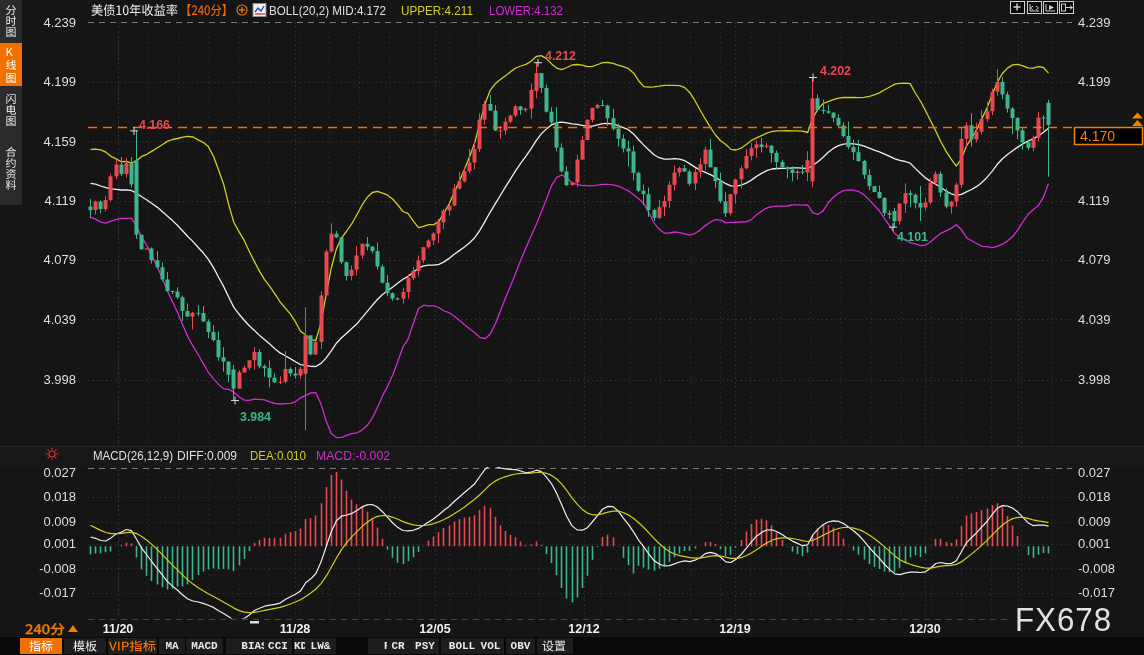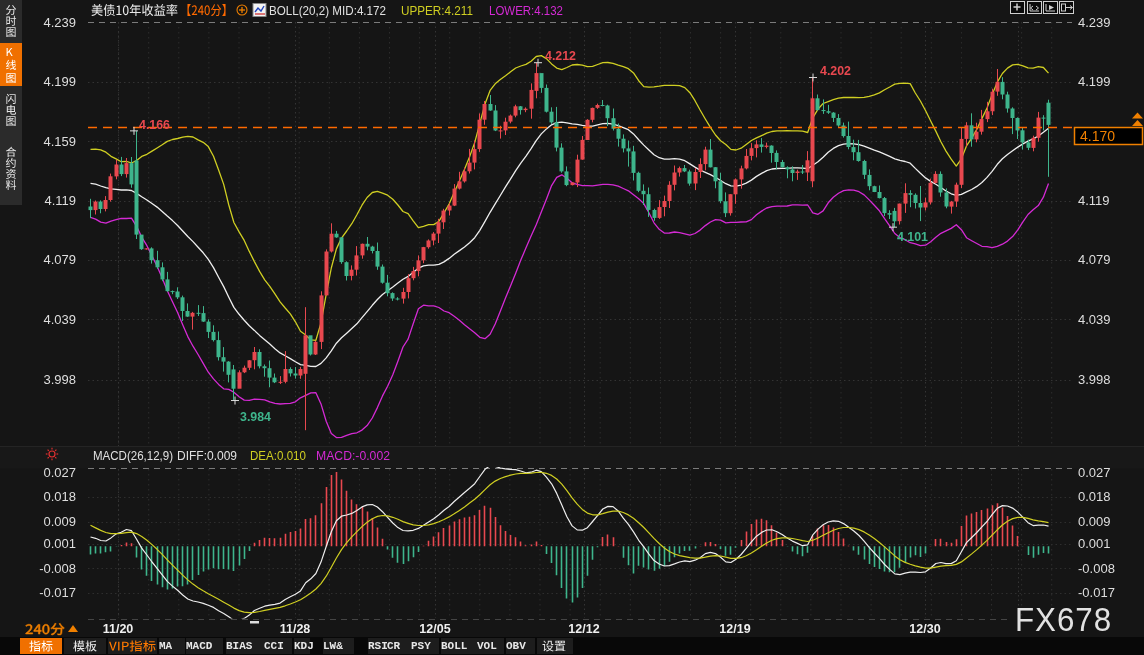--- a/index.html
+++ b/index.html
@@ -1,19 +1,19 @@
 <!DOCTYPE html>
 <html><head><meta charset="utf-8"><style>
 *{margin:0;padding:0;box-sizing:border-box}
 html,body{width:1144px;height:655px;background:#111;overflow:hidden;font-family:"Liberation Sans",sans-serif}
 #root{position:relative;width:1144px;height:655px;background:#111}
 .sb{position:absolute;left:0;top:0;width:22px;height:205px;background:#2b2b2b}
 .tabk{background:#f07000;color:#fff;padding:3px 0}
 .tb{position:absolute;left:0;top:637px;width:1144px;height:18px;background:#080808}
-.bt{position:absolute;top:1px;height:16px;background:#1d1d1d;color:#e8e8e8;font-size:12px;line-height:16px;}
+.bt{position:absolute;top:1px;height:16px;background:#1d1d1d;color:#e8e8e8;font-size:12px;line-height:16px;text-align:center}
 .bte{font-family:"Liberation Mono",monospace;font-size:11px;font-weight:bold}
 </style></head><body>
 <div id="root">
 <svg width="1144" height="655" style="position:absolute;left:0;top:0">
       <rect width="1144" height="655" fill="#151515"></rect>
       <line x1="118.6" y1="22" x2="118.6" y2="446" stroke="#2d2d2d" stroke-width="1" stroke-dasharray="1.5,3.5"></line>
       <line x1="118.6" y1="469" x2="118.6" y2="618" stroke="#2d2d2d" stroke-width="1" stroke-dasharray="1.5,3.5"></line>
       <line x1="148.7" y1="22" x2="148.7" y2="446" stroke="#2d2d2d" stroke-width="1" stroke-dasharray="1.5,3.5"></line>
       <line x1="148.7" y1="469" x2="148.7" y2="618" stroke="#2d2d2d" stroke-width="1" stroke-dasharray="1.5,3.5"></line>
       <line x1="178.8" y1="22" x2="178.8" y2="446" stroke="#2d2d2d" stroke-width="1" stroke-dasharray="1.5,3.5"></line>
@@ -796,21 +796,21 @@
 <div class="tabk" style="position:absolute;left:0;top:43px;width:22px;height:43px;background:#f07000"></div>
 <div class="tb">
 <div class="bt" style="left:20px;width:42px;background:#f07000"></div>
 <div class="bt" style="left:64px;width:42px"></div>
 <div class="bt" style="left:108px;width:49px"></div>
 <div class="bt bte" style="left:159px;width:26px">MA</div>
 <div class="bt bte" style="left:186px;width:37px">MACD</div>
 <div class="bt bte" style="left:226px;width:57px">BIAS</div>
 <div class="bt bte" style="left:264px;width:28px">CCI</div>
 <div class="bt bte" style="left:294px;width:16px">KDJ</div>
-<div class="bt bte" style="left:323px;width:31px">LW&amp;</div>
+<div class="bt bte" style="left:305px;width:31px">LW&amp;</div>
 <div class="bt bte" style="left:368px;width:52px">RSI</div>
 <div class="bt bte" style="left:387px;width:22px">CR</div>
 <div class="bt bte" style="left:411px;width:28px">PSY</div>
 <div class="bt bte" style="left:441px;width:42px">BOLL</div>
 <div class="bt bte" style="left:477px;width:27px">VOL</div>
 <div class="bt bte" style="left:506px;width:29px">OBV</div>
 <div class="bt" style="left:537px;width:36px"></div>
 </div>
 <svg width="1144" height="655" style="position:absolute;left:0;top:0;pointer-events:none">
       <path transform="translate(5.5,14.0) scale(1.0000,1)" d="M2.1 -5.1L8.3 -5.1L8.3 -4.2L2.1 -4.2ZM8.0 -5.1L9.0 -5.1Q9.0 -5.1 9.0 -5.0Q9.0 -5.0 9.0 -4.9Q9.0 -4.8 8.9 -4.7Q8.9 -3.4 8.8 -2.6Q8.8 -1.7 8.7 -1.1Q8.6 -0.5 8.5 -0.1Q8.4 0.2 8.3 0.4Q8.1 0.6 7.9 0.7Q7.7 0.7 7.4 0.8Q7.1 0.8 6.6 0.8Q6.2 0.8 5.6 0.8Q5.6 0.5 5.6 0.3Q5.5 0.0 5.3 -0.2Q5.9 -0.1 6.3 -0.1Q6.8 -0.1 7.0 -0.1Q7.3 -0.1 7.4 -0.2Q7.6 -0.4 7.7 -0.9Q7.8 -1.4 7.8 -2.4Q7.9 -3.4 8.0 -5.0ZM3.5 -9.1L4.5 -8.8Q4.1 -7.9 3.6 -7.0Q3.1 -6.1 2.5 -5.4Q1.9 -4.7 1.3 -4.2Q1.2 -4.3 1.0 -4.4Q0.9 -4.6 0.7 -4.7Q0.6 -4.8 0.5 -4.9Q1.1 -5.4 1.7 -6.0Q2.3 -6.7 2.7 -7.5Q3.2 -8.2 3.5 -9.1ZM7.4 -9.1Q7.7 -8.5 8.1 -8.0Q8.4 -7.4 8.8 -6.9Q9.3 -6.3 9.7 -5.9Q10.2 -5.4 10.6 -5.1Q10.5 -5.0 10.3 -4.8Q10.2 -4.7 10.1 -4.6Q9.9 -4.4 9.8 -4.3Q9.4 -4.7 9.0 -5.2Q8.5 -5.7 8.1 -6.3Q7.6 -6.9 7.3 -7.5Q6.9 -8.1 6.6 -8.7ZM4.2 -4.9L5.2 -4.9Q5.1 -4.0 4.9 -3.1Q4.7 -2.2 4.3 -1.5Q3.9 -0.7 3.2 -0.1Q2.4 0.5 1.3 0.9Q1.2 0.8 1.1 0.7Q1.0 0.5 0.9 0.4Q0.8 0.2 0.7 0.1Q1.8 -0.2 2.4 -0.8Q3.1 -1.3 3.4 -2.0Q3.8 -2.6 4.0 -3.4Q4.1 -4.1 4.2 -4.9Z" fill="#e6e6e6"></path>

